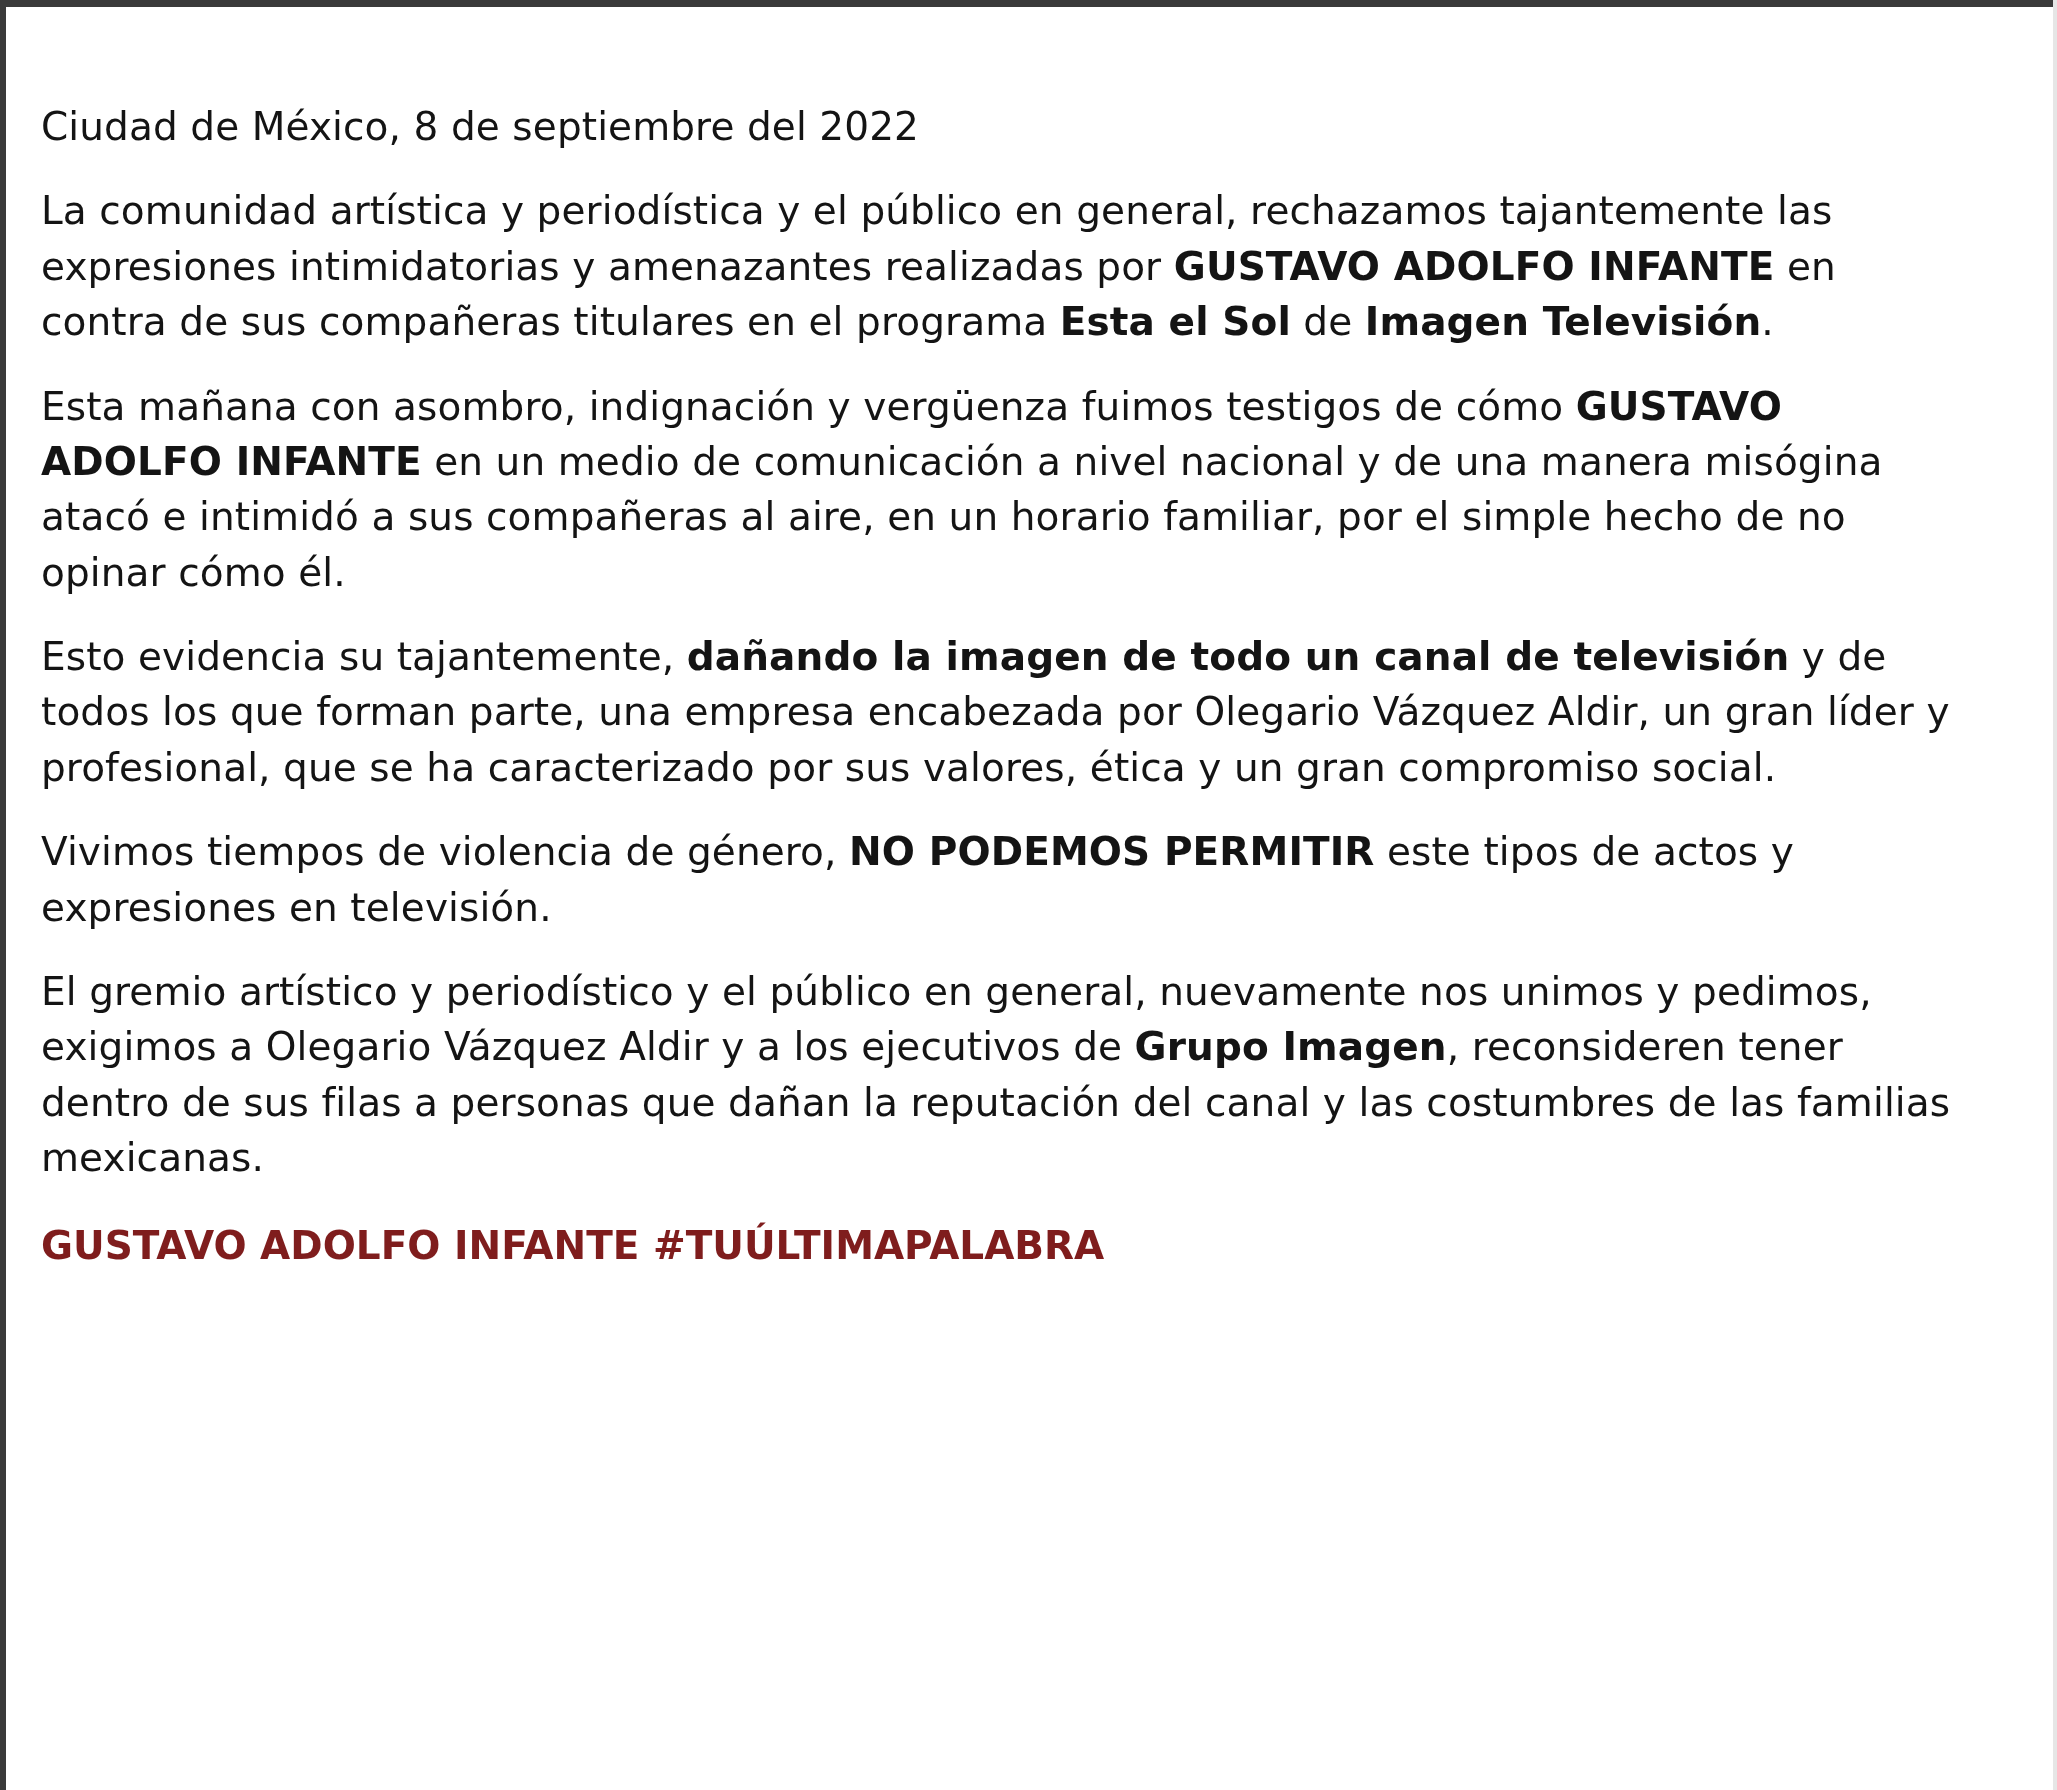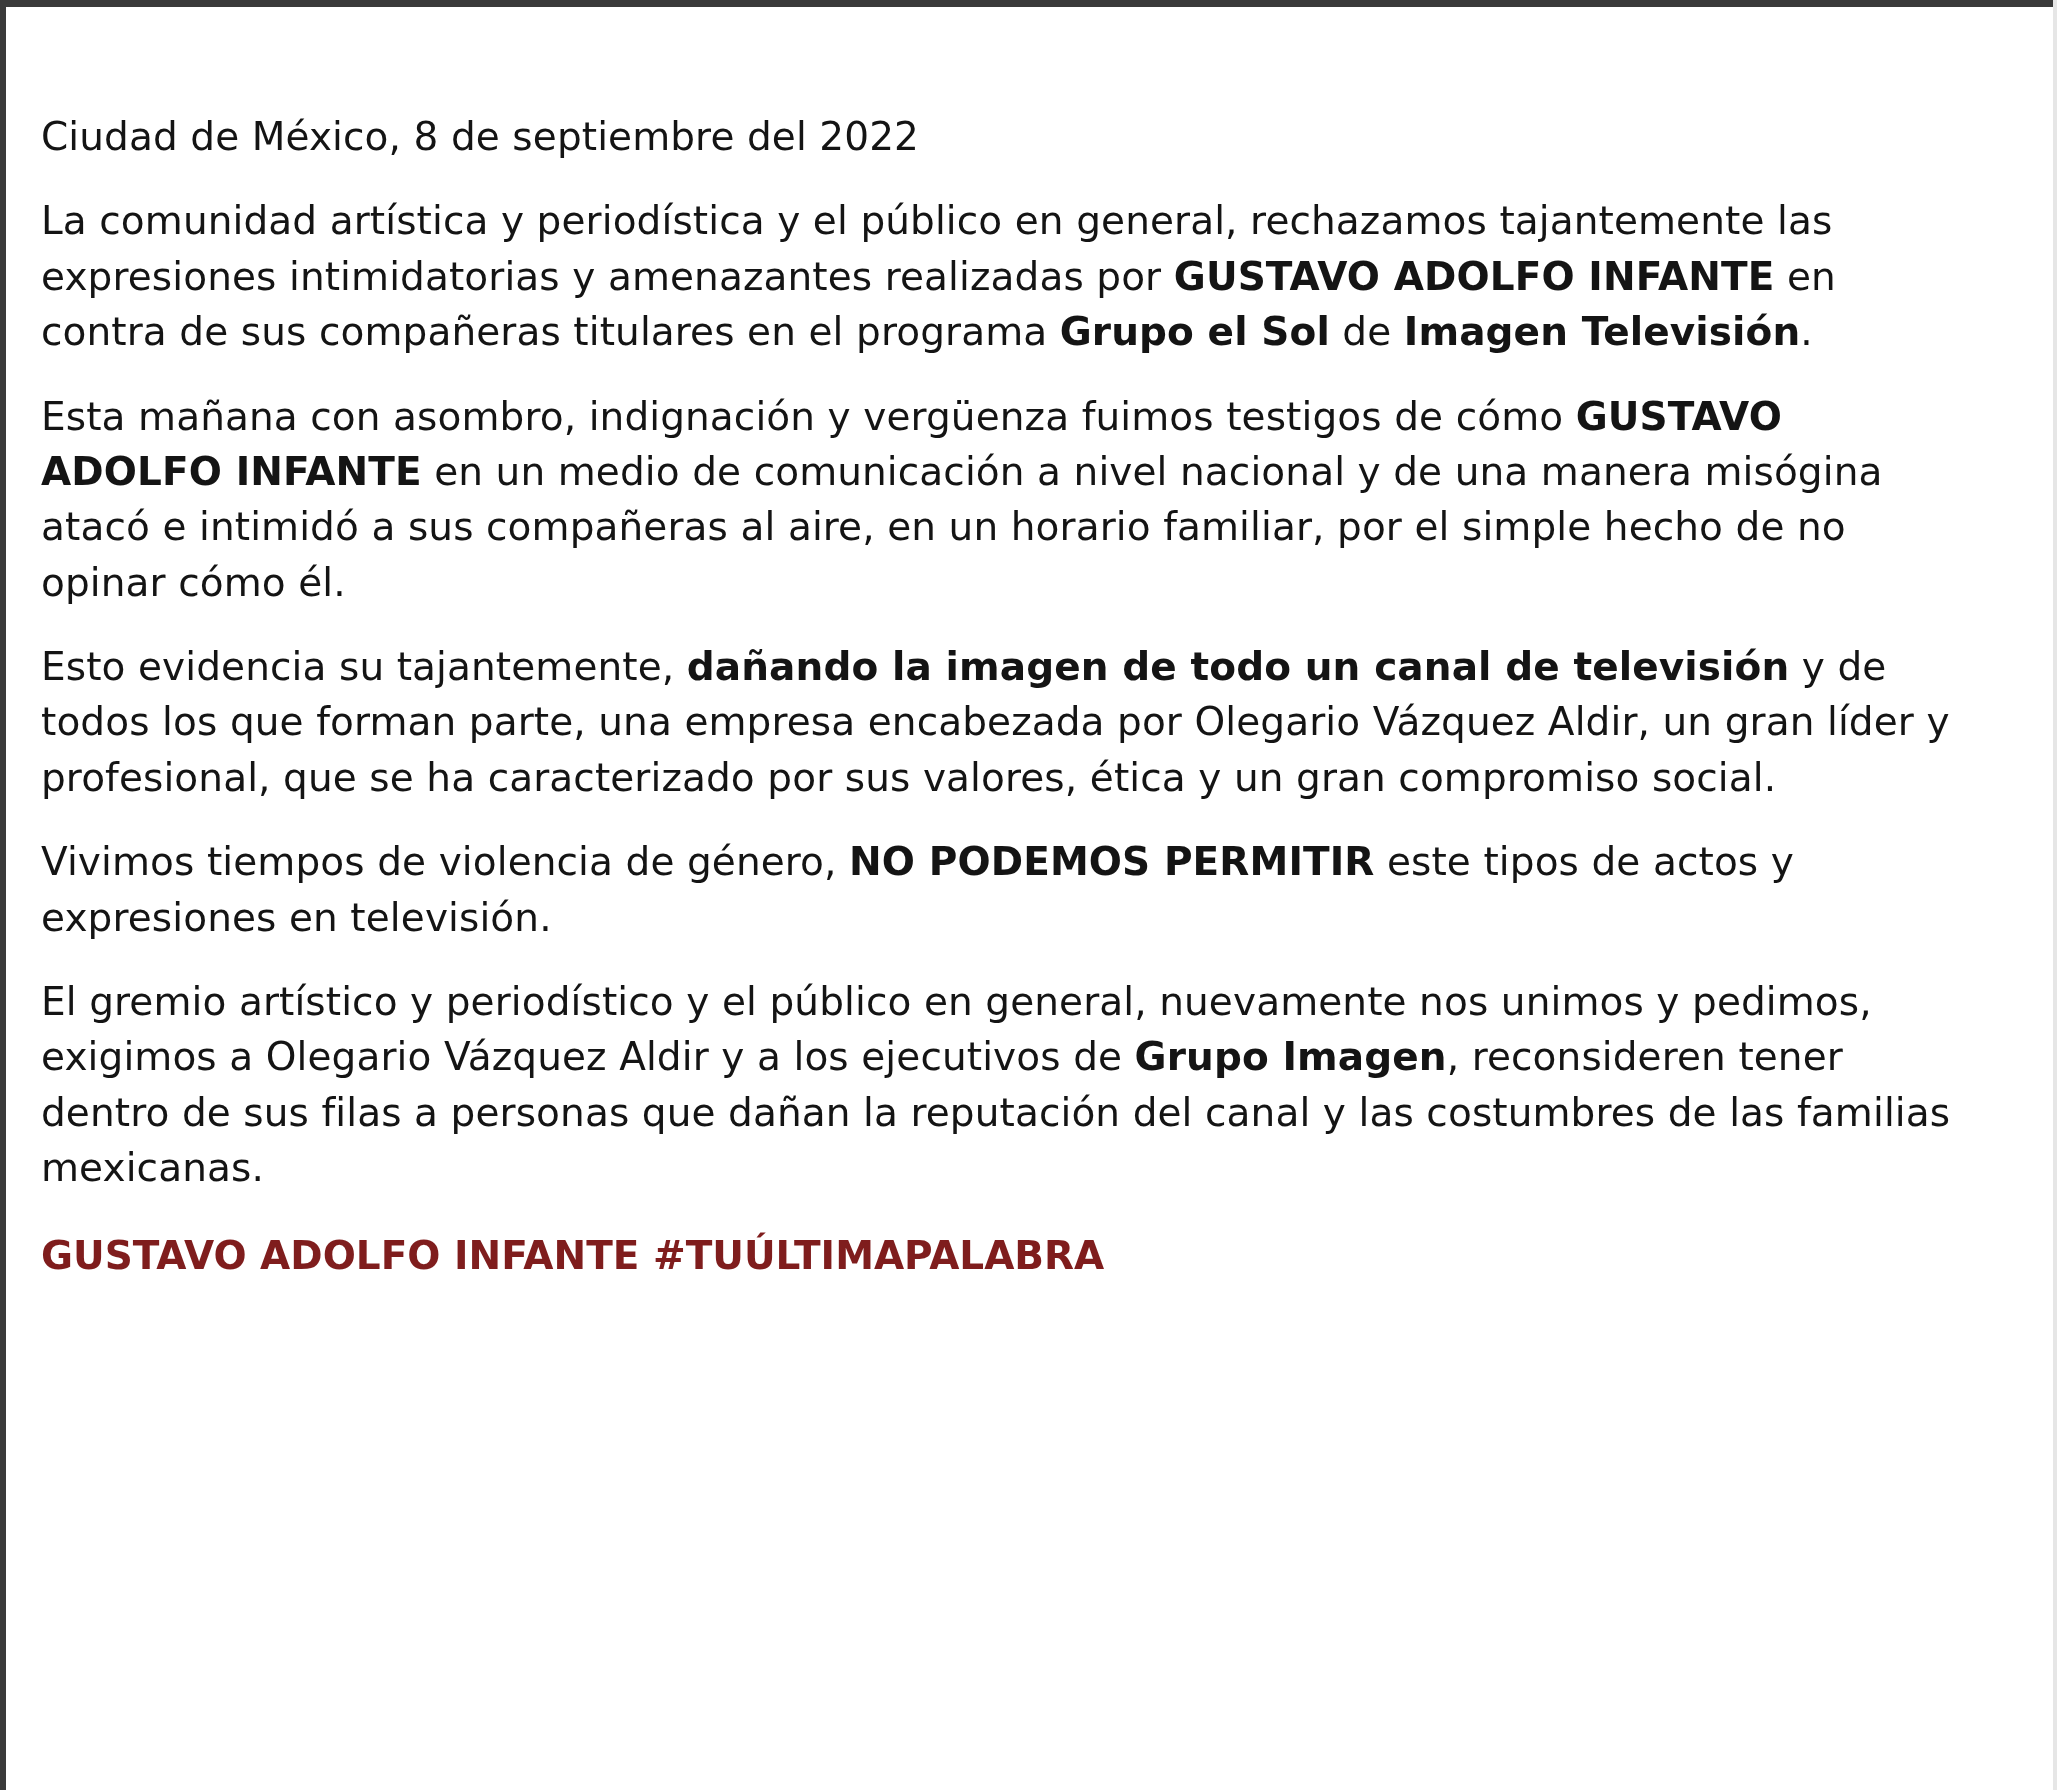--- a/index.html
+++ b/index.html
@@ -40,21 +40,21 @@
   .right-rule {
     position: absolute;
     top: 0;
     right: 0;
     width: 4.9px;
     height: 1791px;
     background: #e6e6e6;
   }
   .doc {
     position: absolute;
-    top: 109px;
+    top: 99px;
     left: 41px;
     width: 1916px;
   }
   p.para {
     margin: 0 0 29px 0;
     font-size: 39px;
     line-height: 1.42;
     color: #141414;
     letter-spacing: 0.1px;
   }
@@ -79,21 +79,21 @@
 <div id="page">
 
   <div class="top-rule"></div>
   <div class="left-rule"></div>
   <div class="right-rule"></div>
 
   <div class="doc">
 
     <p class="para">Ciudad de México, 8 de septiembre del 2022</p>
 
-    <p class="para"><span>La comunidad artística y periodística y el público en general, rechazamos tajantemente las expresiones intimidatorias y amenazantes realizadas por </span><b>GUSTAVO ADOLFO INFANTE</b><span> en contra de sus compañeras titulares en el programa </span><b>Grupo el Sol</b><span> de </span><b>Imagen Televisión</b><span>.</span></p>
+    <p class="para"><span>La comunidad artística y periodística y el público en general, rechazamos tajantemente las expresiones intimidatorias y amenazantes realizadas por </span><b>GUSTAVO ADOLFO INFANTE</b><span> en contra de sus compañeras titulares en el programa </span><b>Esta el Sol</b><span> de </span><b>Imagen Televisión</b><span>.</span></p>
     <p class="para"><span>Esta mañana con asombro, indignación y vergüenza fuimos testigos de cómo </span><b>GUSTAVO ADOLFO INFANTE</b><span> en un medio de comunicación a nivel nacional y de una manera misógina atacó e intimidó a sus compañeras al aire, en un horario familiar, por el simple hecho de no opinar cómo él.</span></p>
     <p class="para"><span>Esto evidencia su tajantemente, </span><b>dañando la imagen de todo un canal de televisión</b><span> y de todos los que forman parte, una empresa encabezada por Olegario Vázquez Aldir, un gran líder y profesional, que se ha caracterizado por sus valores, ética y un gran compromiso social.</span></p>
     <p class="para"><span>Vivimos tiempos de violencia de género, </span><b>NO PODEMOS PERMITIR</b><span> este tipos de actos y expresiones en televisión.</span></p>
     <p class="para last"><span>El gremio artístico y periodístico y el público en general, nuevamente nos unimos y pedimos, exigimos a Olegario Vázquez Aldir y a los ejecutivos de </span><b>Grupo Imagen</b><span>, reconsideren tener dentro de sus filas a personas que dañan la reputación del canal y las costumbres de las familias mexicanas.</span></p>
 
     <div class="signature">GUSTAVO ADOLFO INFANTE #TUÚLTIMAPALABRA</div>
 
   </div>
 </div>
 

